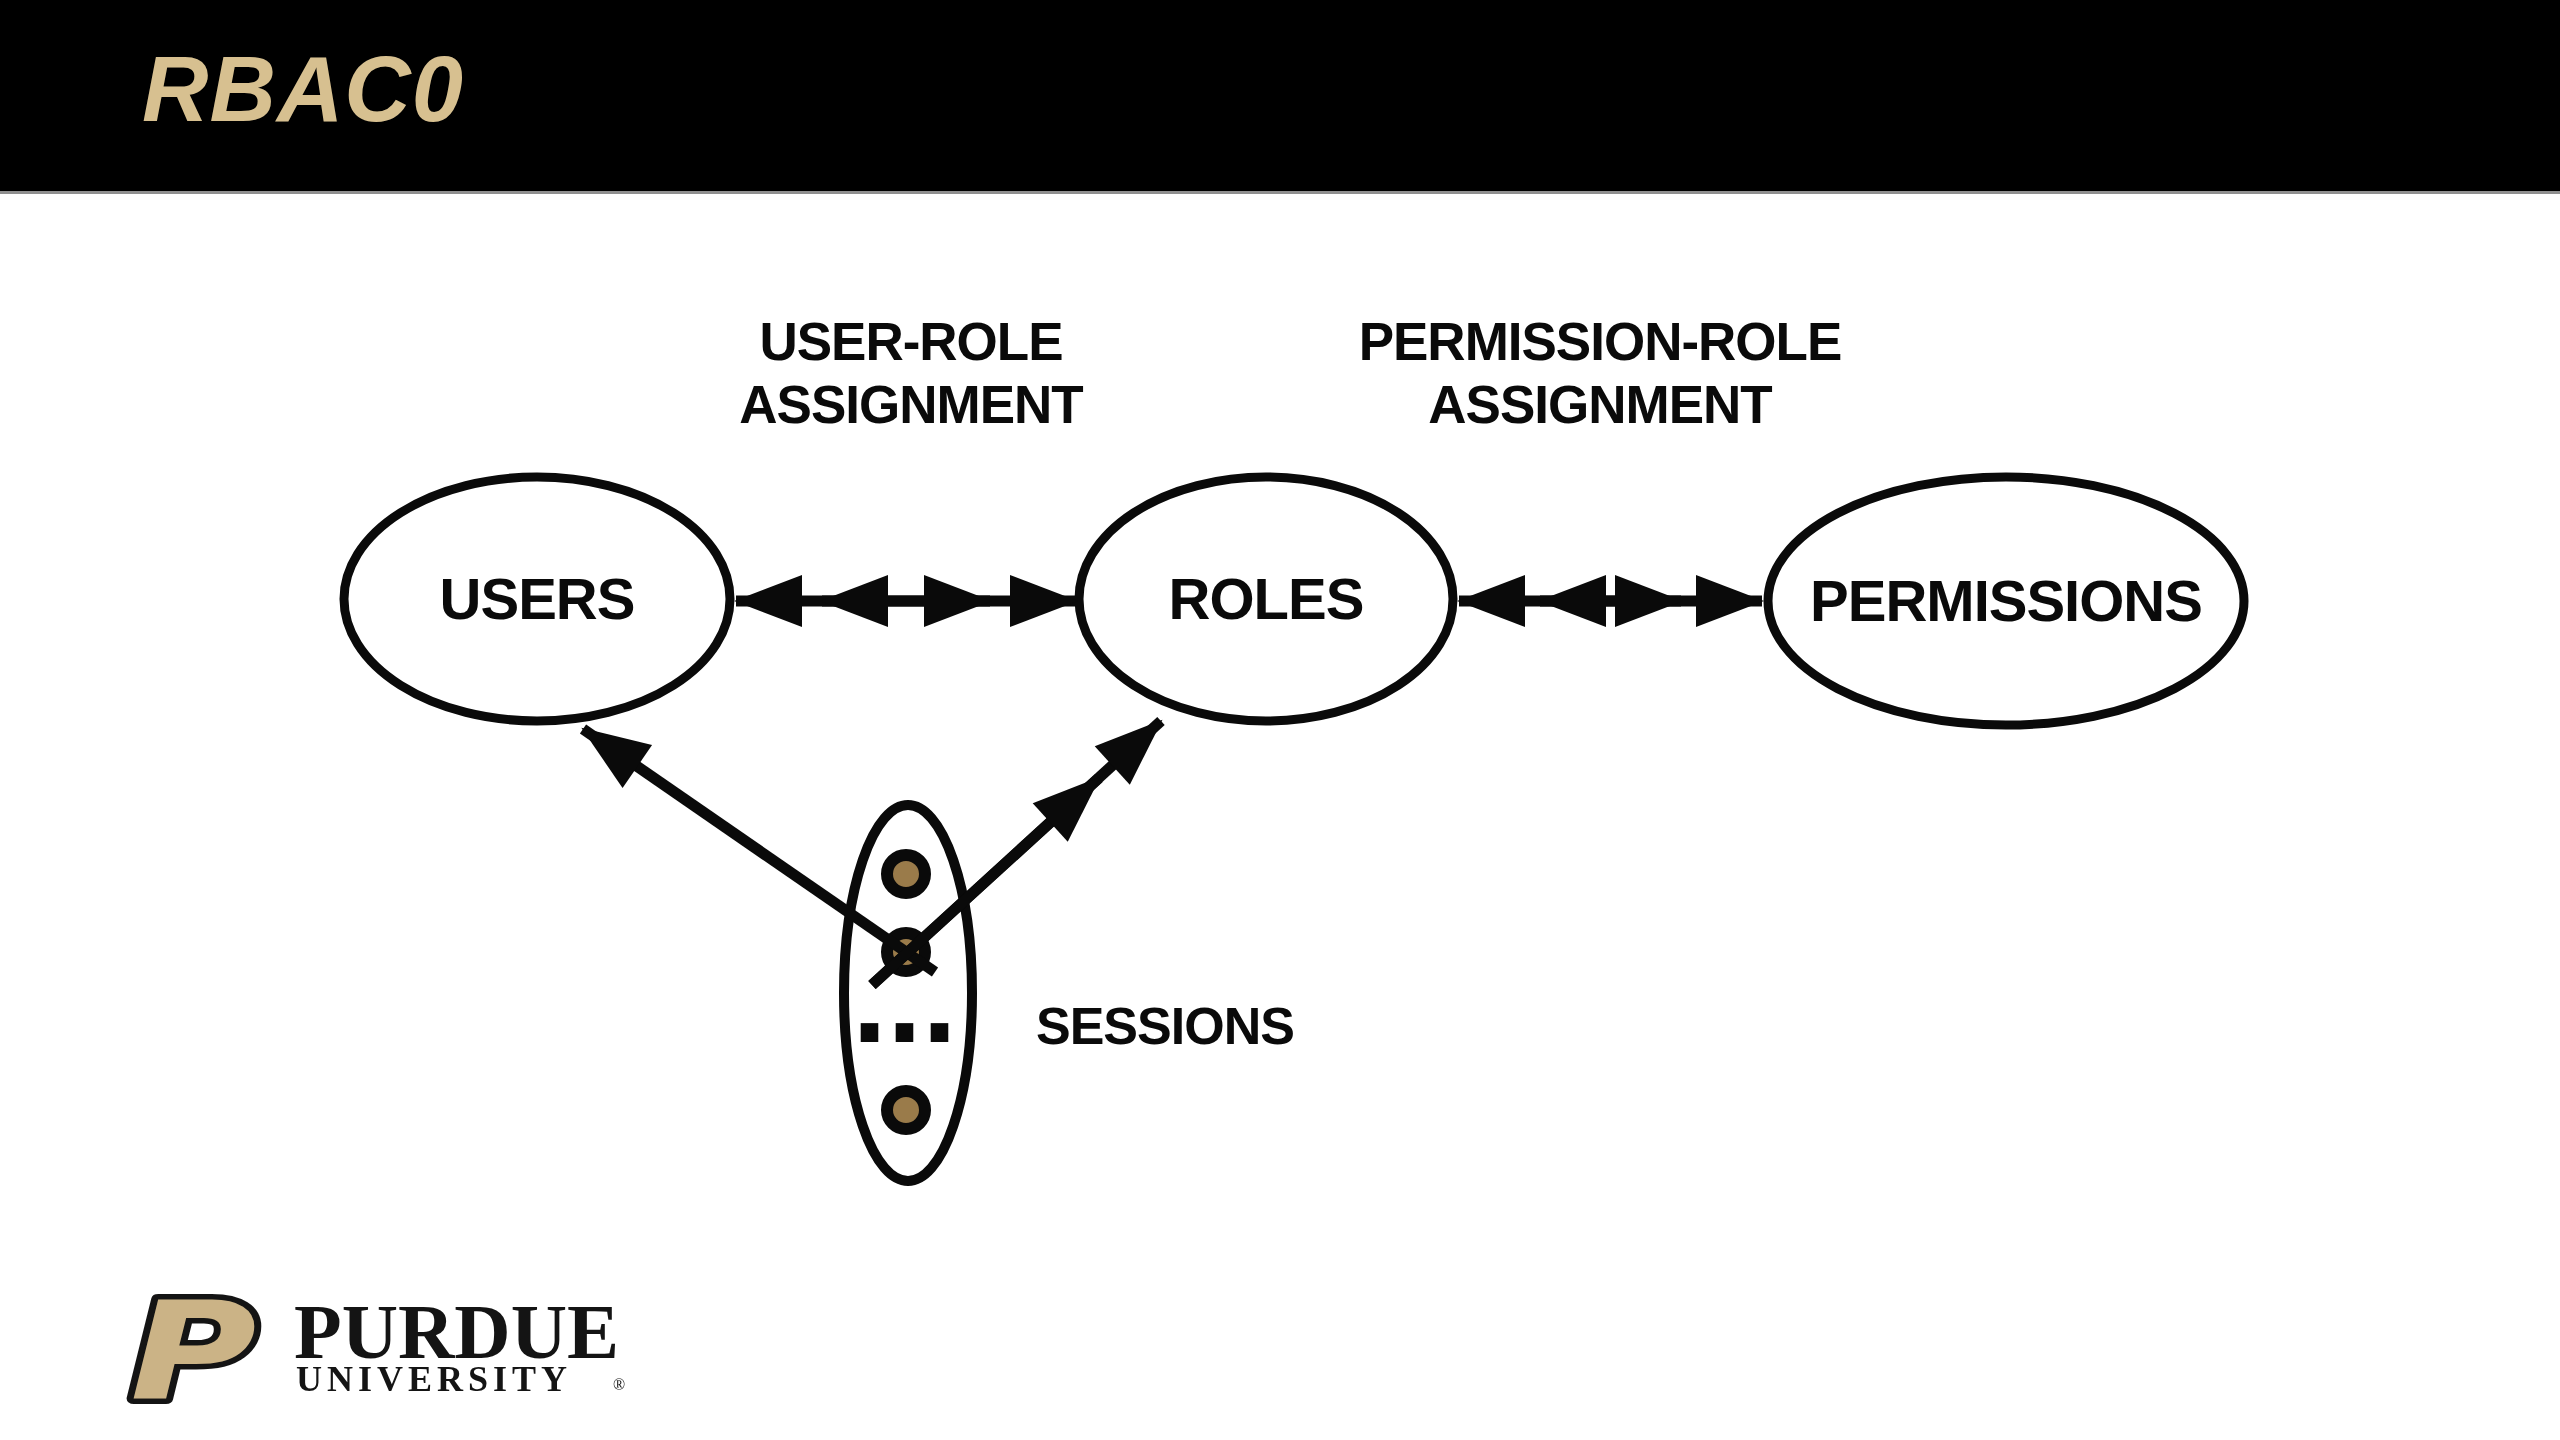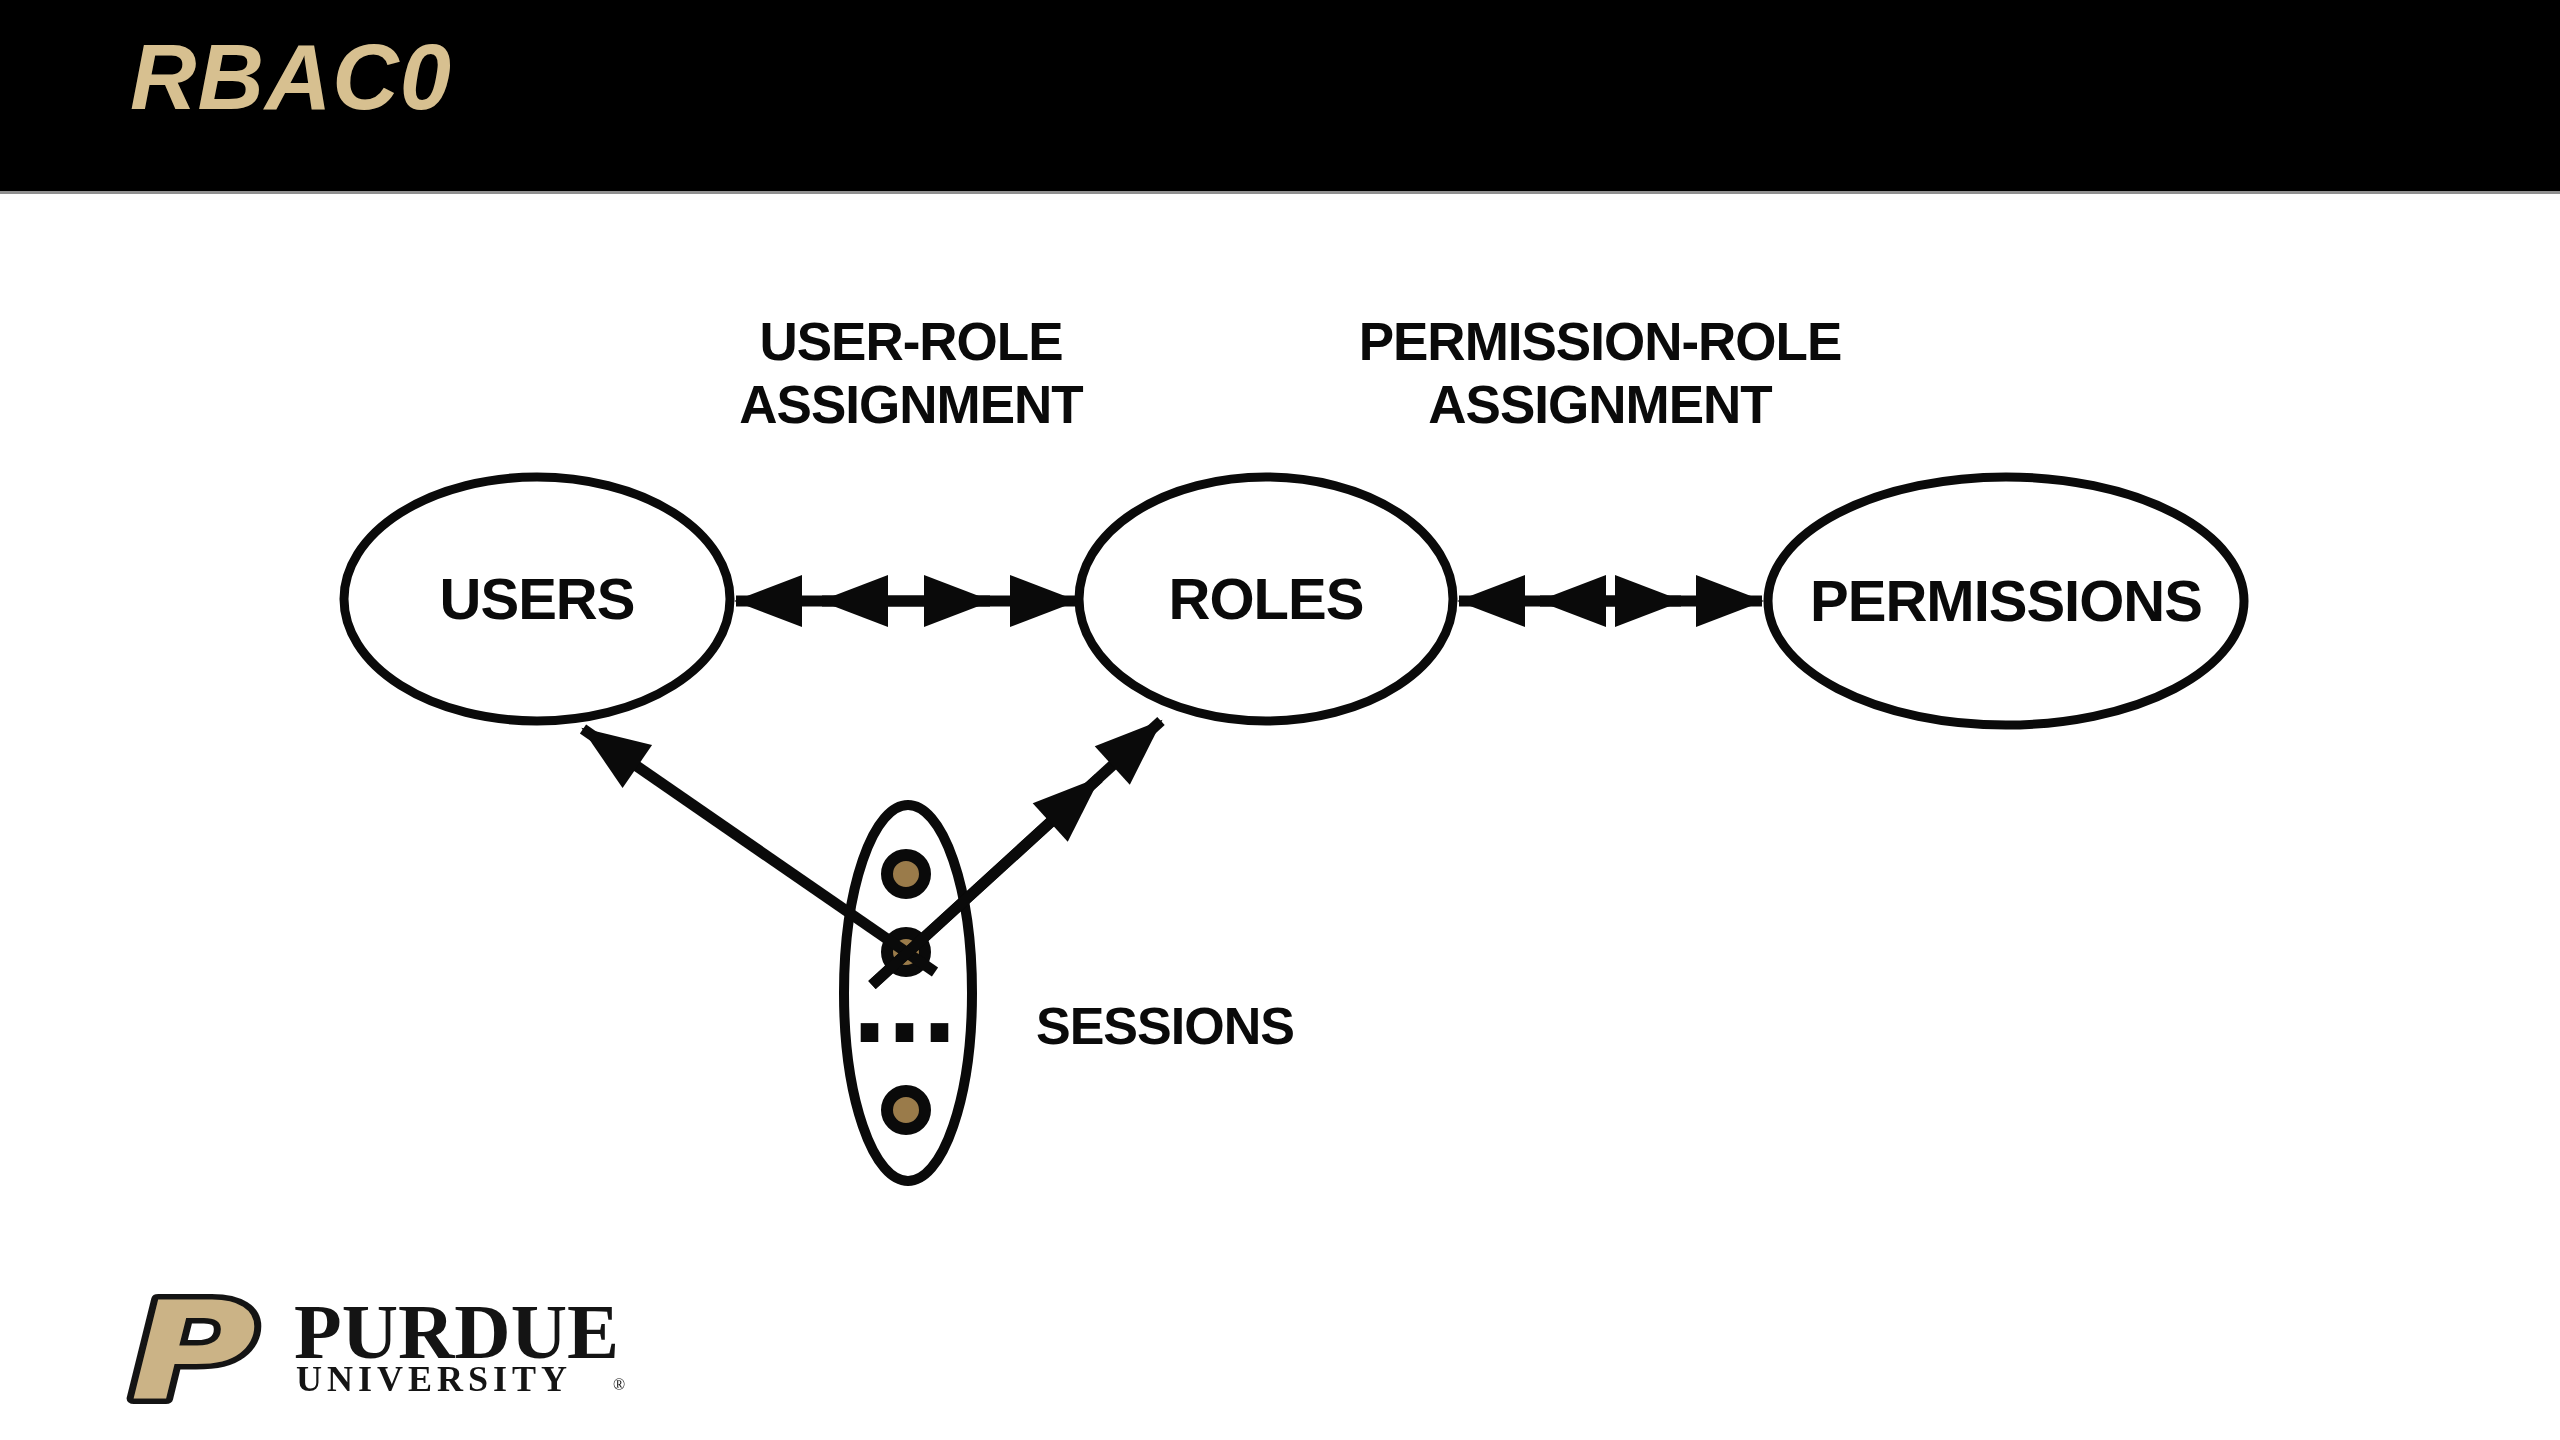--- a/index.html
+++ b/index.html
@@ -7,21 +7,21 @@
     width: 2560px; height: 1440px; position: relative; overflow: hidden;
     background: #ffffff;
     font-family: "Liberation Sans", "DejaVu Sans", sans-serif;
   }
   .titlebar {
     position: absolute; left: 0; top: 0; width: 2560px; height: 191px;
     background: var(--header_bg, #000);
     border-bottom: 3px solid var(--divider_gray, #8F8F8F);
   }
   .title {
-    position: absolute; left: 126px; top: 27px; margin: 4px;
+    position: absolute; left: 126px; top: 27px; margin: 16px;
     font-size: 92px; line-height: 1; font-style: italic; font-weight: 700;
     letter-spacing: 1px; color: var(--title_gold, #D7C090);
   }
   svg.diagram { position: absolute; left: 0; top: 0; width: 2560px; height: 1440px; }
   svg.logo    { position: absolute; left: 80px; top: 1278px; width: 560px; height: 160px; }
 
   .node { fill: #ffffff; stroke: var(--ink, #0A0A0A); stroke-width: 9px; }
   .sess-node { stroke-width: 10px; }
   .edge { stroke: var(--ink, #0A0A0A); stroke-width: 11px; }
   .mk { fill: var(--ink, #0A0A0A); }

